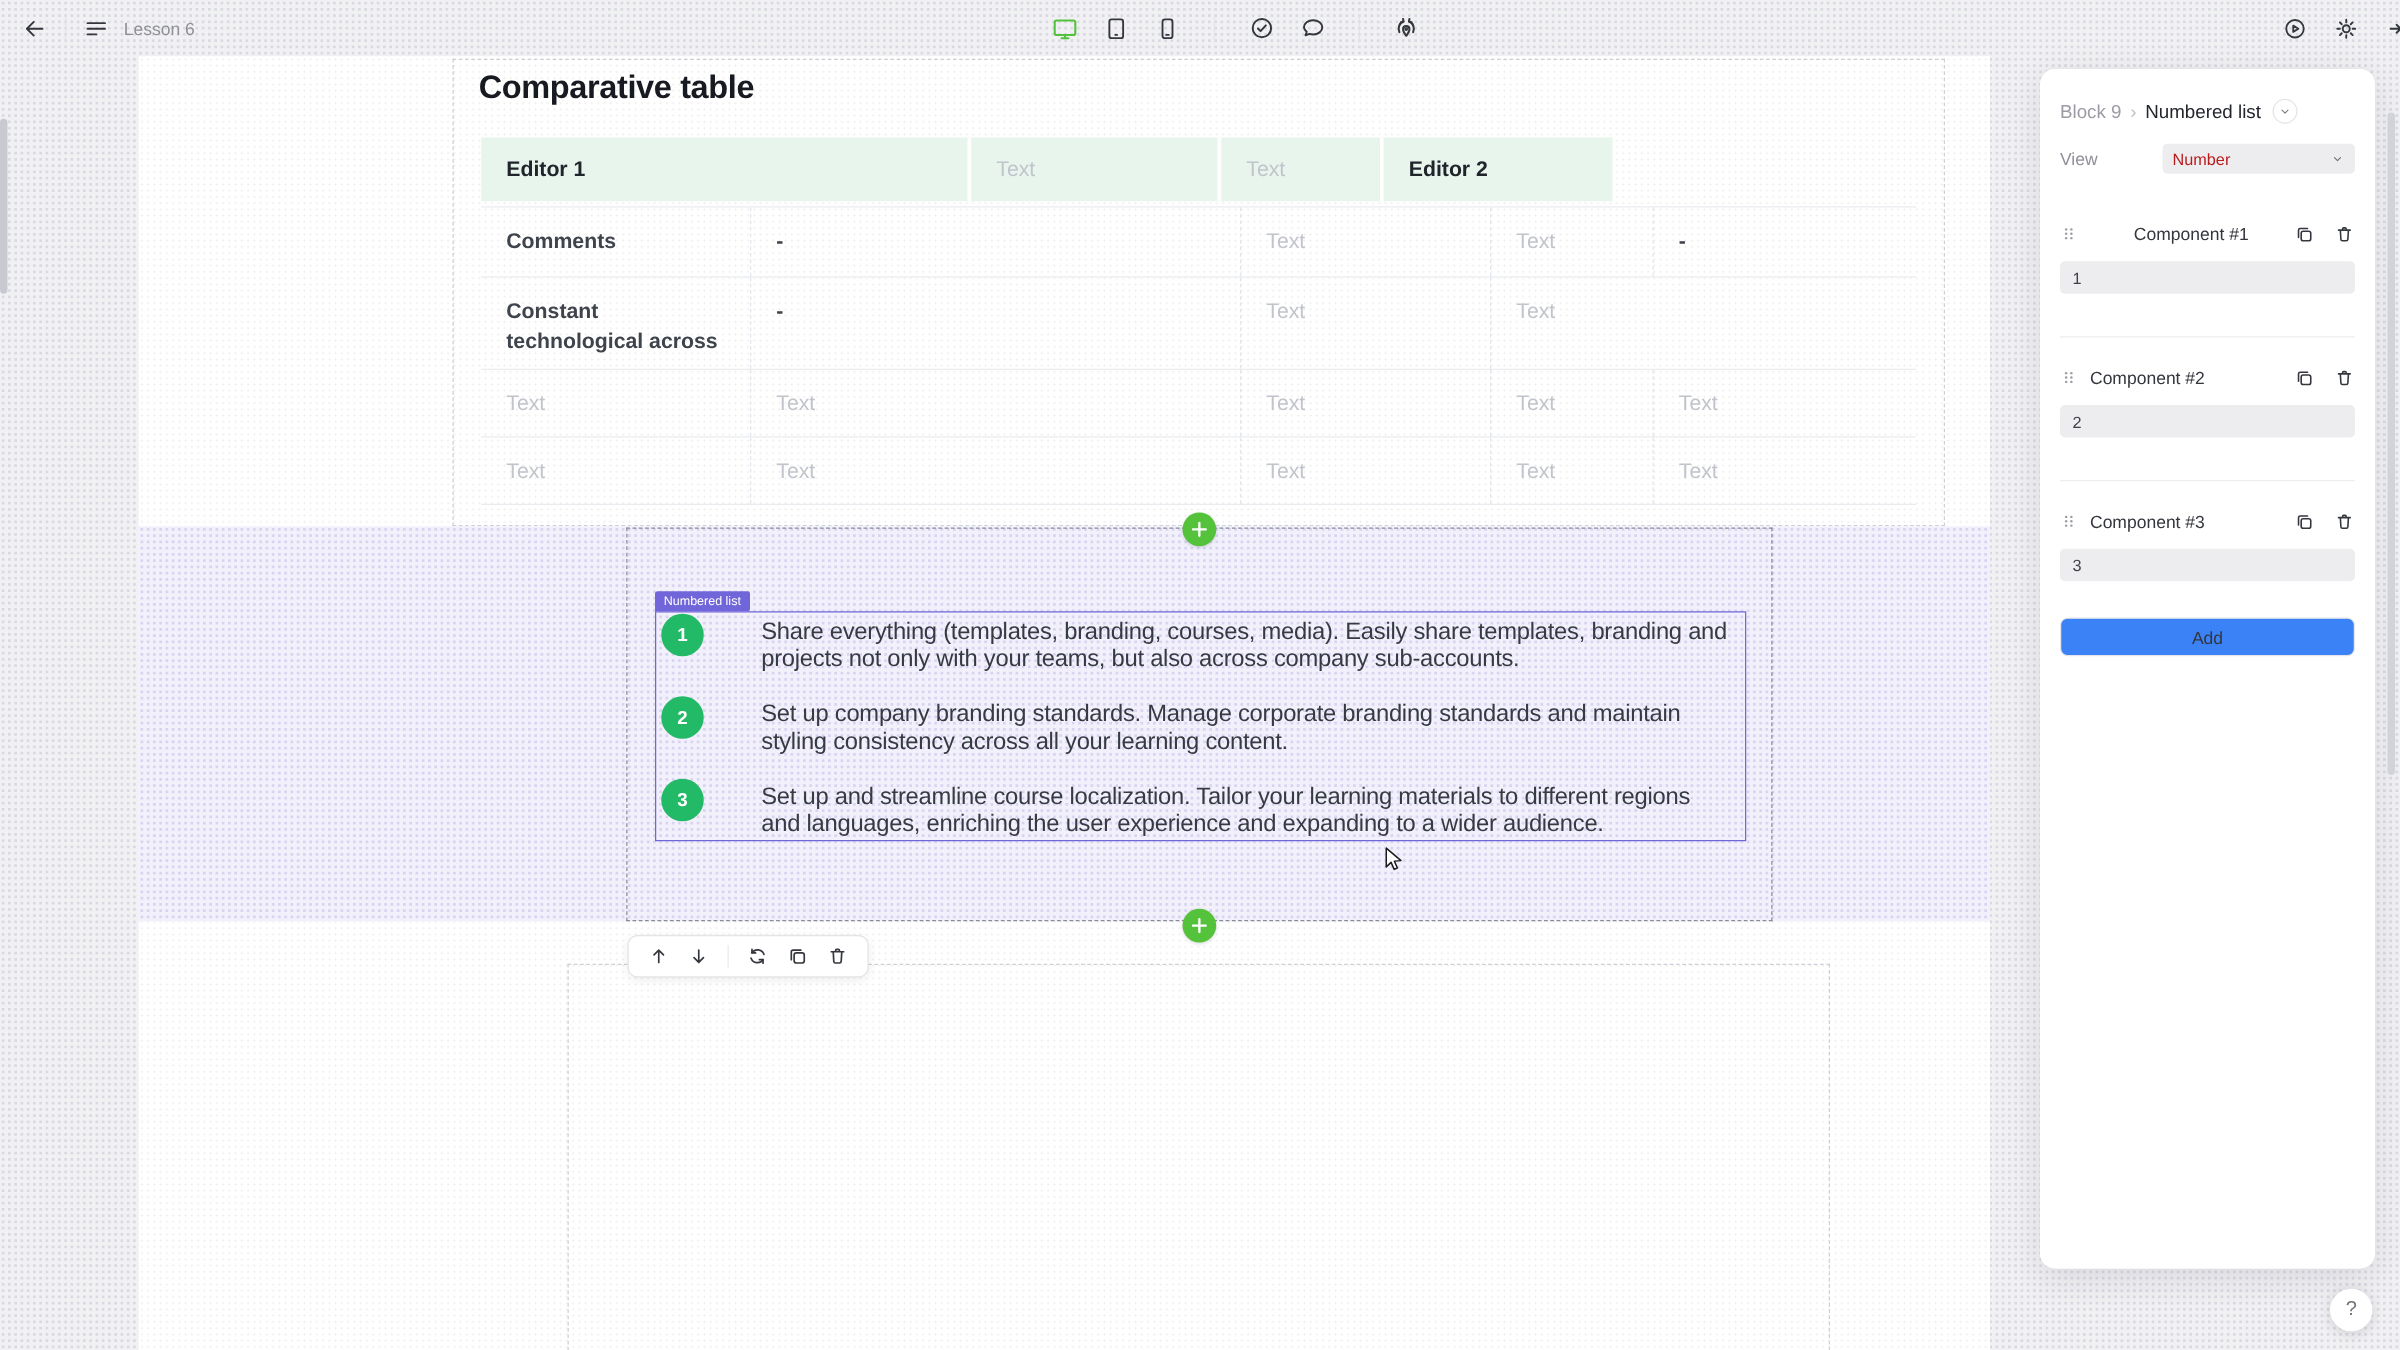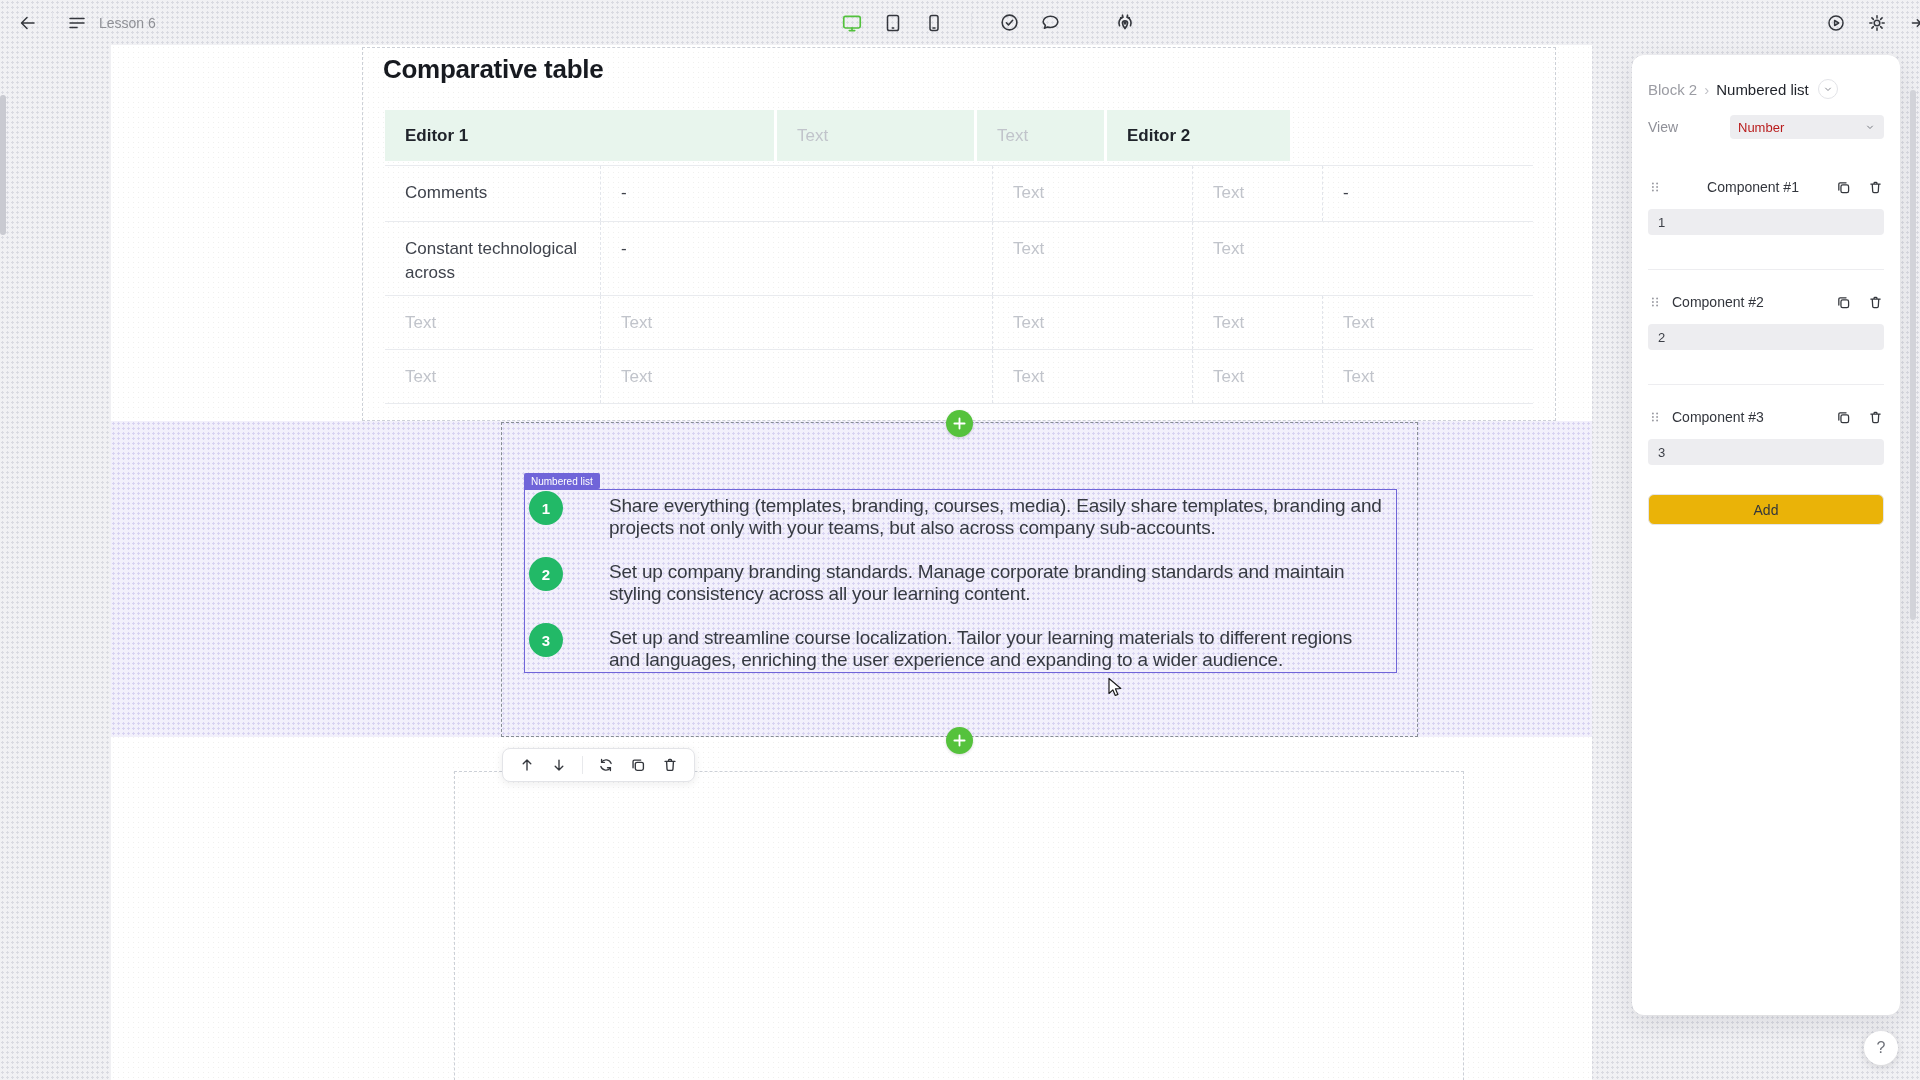--- a/index.html
+++ b/index.html
@@ -34,21 +34,21 @@
   .page-heading { position:absolute; left:383px; top:54px; font-size:26px; font-weight:bold;
                   letter-spacing:-0.3px; color:#171a20; z-index:3; }
 
   .ctable { position:absolute; left:385px; top:110px; width:1148px; z-index:3; font-size:17px; }
   .thead { display:flex; height:51px; margin-bottom:4px; }
   .th { background:#e8f5ed; display:flex; align-items:center; padding:0 20px;
         font-weight:bold; color:#20242b; border-right:3px solid #ffffff; }
   .th:last-child { border-right:none; }
   .trow { display:flex; align-items:stretch; border-bottom:1px solid #e9ebef; }
   .trow.first { border-top:1px solid #e9ebef; }
-  .td { padding:15px 20px 0; line-height:24px; color:#3f434c; border-right:1px dashed #e2e5eb; }
+  .td { padding:15px 20px 0; line-height:24px; color:#3f434c; border-right:1px dashed #e2e5eb;font-weight:bold; }
   .td:last-child { border-right:none; }
   .ph { color:#c1c4cb; font-weight:normal; }
   .c0 { width:216px; } .c1 { width:392px; } .c2 { width:200px; } .c3 { width:130px; } .c4 { width:183px; }
   .h57 { min-height:57px; } .h74 { min-height:74px; } .h54 { min-height:54px; }
 
   
   .band { position:absolute; left:111px; top:421px; width:1481px; height:316px;
           background-color:#f2f0fb;
           background-image:radial-gradient(circle, #d8d3f1 1px, transparent 1.15px);
           background-size:5px 5px; z-index:2; }
@@ -100,21 +100,21 @@
   .comp { margin:0 16px; }
   .comp-head { display:flex; align-items:center; height:20px; }
   .comp-head.first { margin-top:38px;text-align:center; }
   .comp-label { font-size:14px; color:#33363d; margin-left:10px; flex:1; }
   .comp-actions { display:flex; gap:14px; }
   .comp-actions .tb-btn { width:18px; height:18px; }
   .comp-input { height:26px; background:#ededf0; border-radius:4px; margin-top:12px;
                 display:flex; align-items:center; padding:0 10px; font-size:13px; color:#3d4048; cursor:text; }
   .comp-sep { height:1px; background:#ededf0; margin:34px 16px 22px; }
   .add-btn { margin:29px 16px 0; height:31px; border:1px solid #e4e5e9; border-radius:6px;
-             background:#eab308; display:flex; align-items:center; justify-content:center;
+             background:#3b82f6; display:flex; align-items:center; justify-content:center;
              font-size:14px; color:#33363c; cursor:pointer; }
 
   
   .help-btn { position:absolute; left:1864px; top:1031px; width:34px; height:34px; border-radius:50%;
               background:#fff; box-shadow:0 2px 10px rgba(0,0,0,.14); display:flex; align-items:center;
               justify-content:center; font-size:16px; color:#6f727a; z-index:25; cursor:pointer; }
   .scroll-left { position:absolute; left:0; top:95px; width:6px; height:140px; background:#c9cad1;
                  border-radius:3px; z-index:28; }
   .scroll-right { position:absolute; left:1910px; top:90px; width:6px; height:530px; background:#d2d3d9;
                   border-radius:3px; z-index:28; }
@@ -307,21 +307,21 @@
       <svg class="ic" width="18" height="18" viewBox="0 0 20 20">
           <path d="M4.5 6h11M8.3 6V4.9a1 1 0 0 1 1-1h1.4a1 1 0 0 1 1 1V6M6.2 6l.5 8.6A1.5 1.5 0 0 0 8.2 16h3.6a1.5 1.5 0 0 0 1.5-1.4l.5-8.6"></path>
         </svg>
     </div>
   </div>
 
   <div class="next-section"></div>
 
   <div class="panel">
     <div class="p-header">
-      <span class="p-crumb-parent">Block 2</span>
+      <span class="p-crumb-parent">Block 9</span>
       <span class="p-crumb-sep">›</span>
       <span class="p-crumb-current">Numbered list</span>
       <span class="p-chevron-btn">
         <svg class="ic" width="12" height="12" viewBox="0 0 20 20" style="stroke:#7a7d85">
             <path d="m6 8.5 4 4 4-4"></path>
           </svg>
       </span>
     </div>
 
     <div class="p-view-row">

